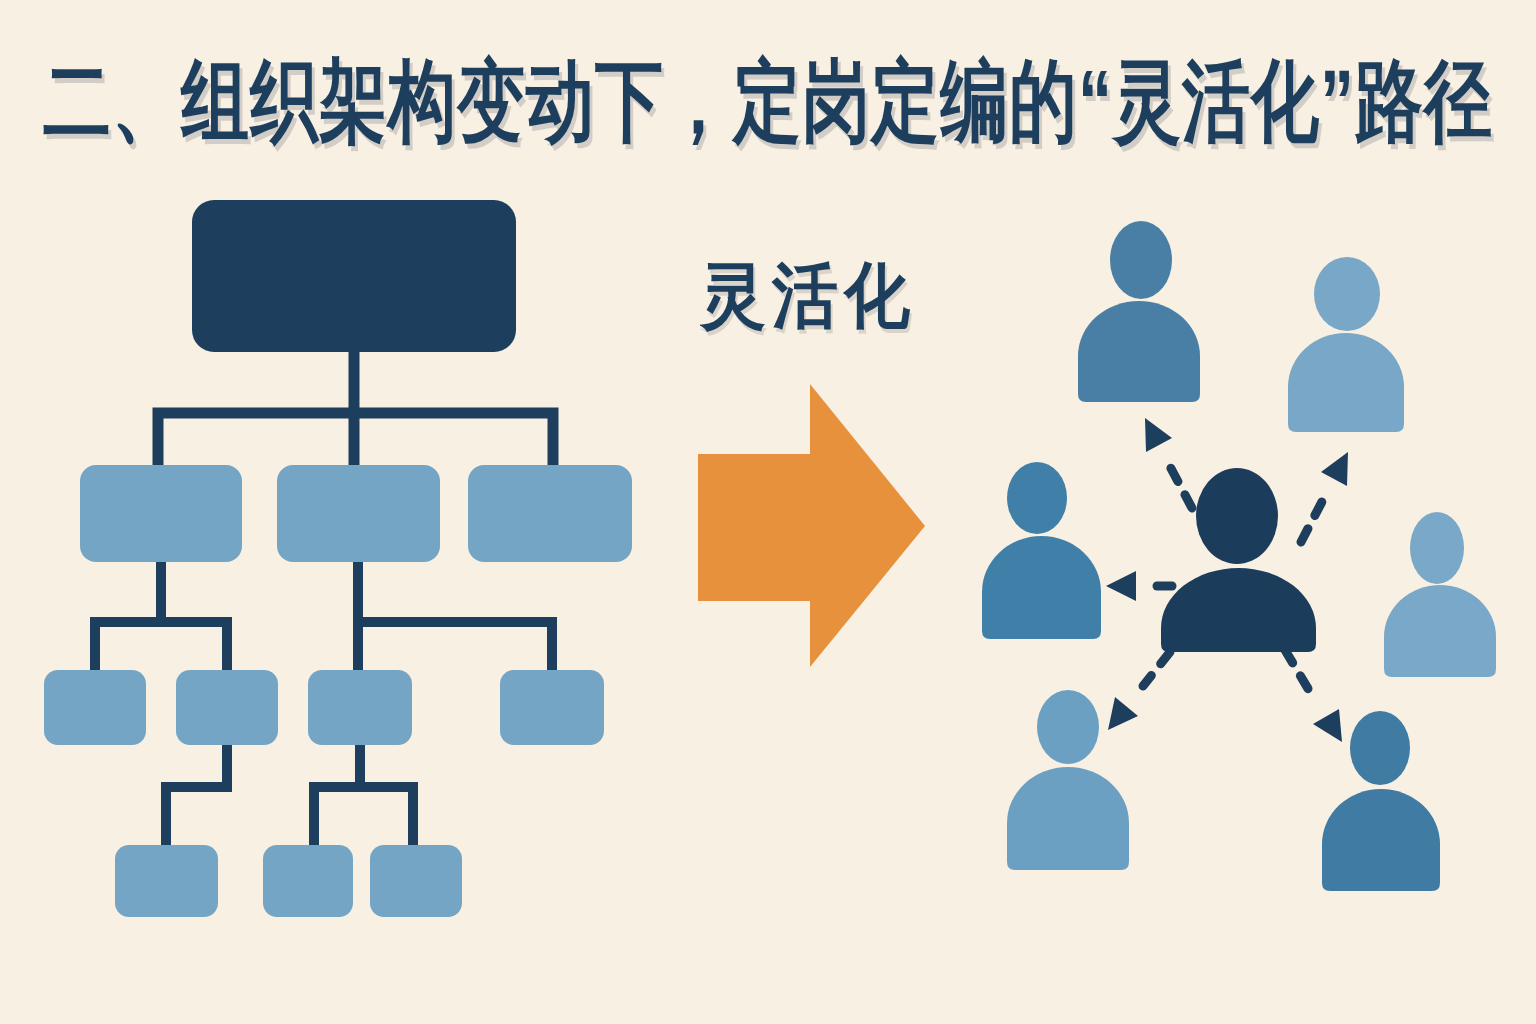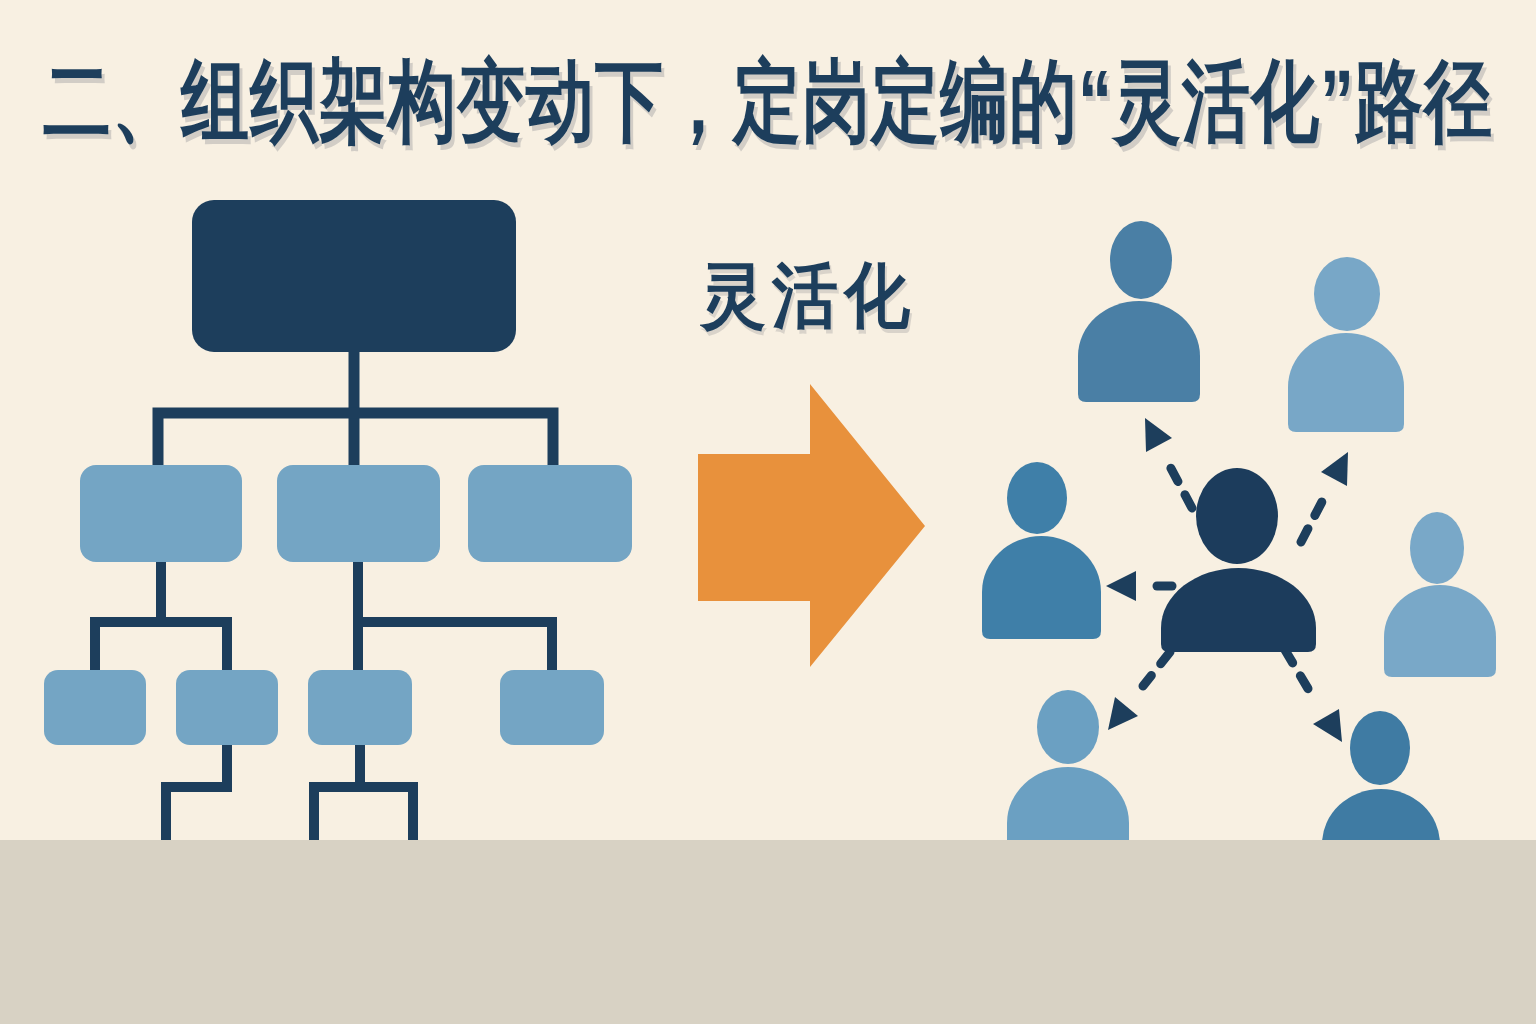--- a/index.html
+++ b/index.html
@@ -1,17 +1,17 @@
 <!DOCTYPE html>
 <html><head>
 <meta charset="utf-8">
 <style>
   html,body{margin:0;padding:0;background:#d8d2c4;}
   .canvas{
-    position:relative;width:1536px;height:840px;overflow:hidden;
+    position:relative;width:1536px;height:1024px;overflow:hidden;
     font-family:"Liberation Sans","DejaVu Sans",sans-serif;
   }
   .page-title{
     position:absolute;top:42px;left:0;right:0;margin:0;
     text-align:center;font-size:68px;font-weight:900;letter-spacing:1px;
     transform:scaleY(1.32);transform-origin:center top;
     text-shadow:3px 4px 0 rgba(40,50,70,0.18);
     white-space:nowrap;
   }
   .arrow-label{

